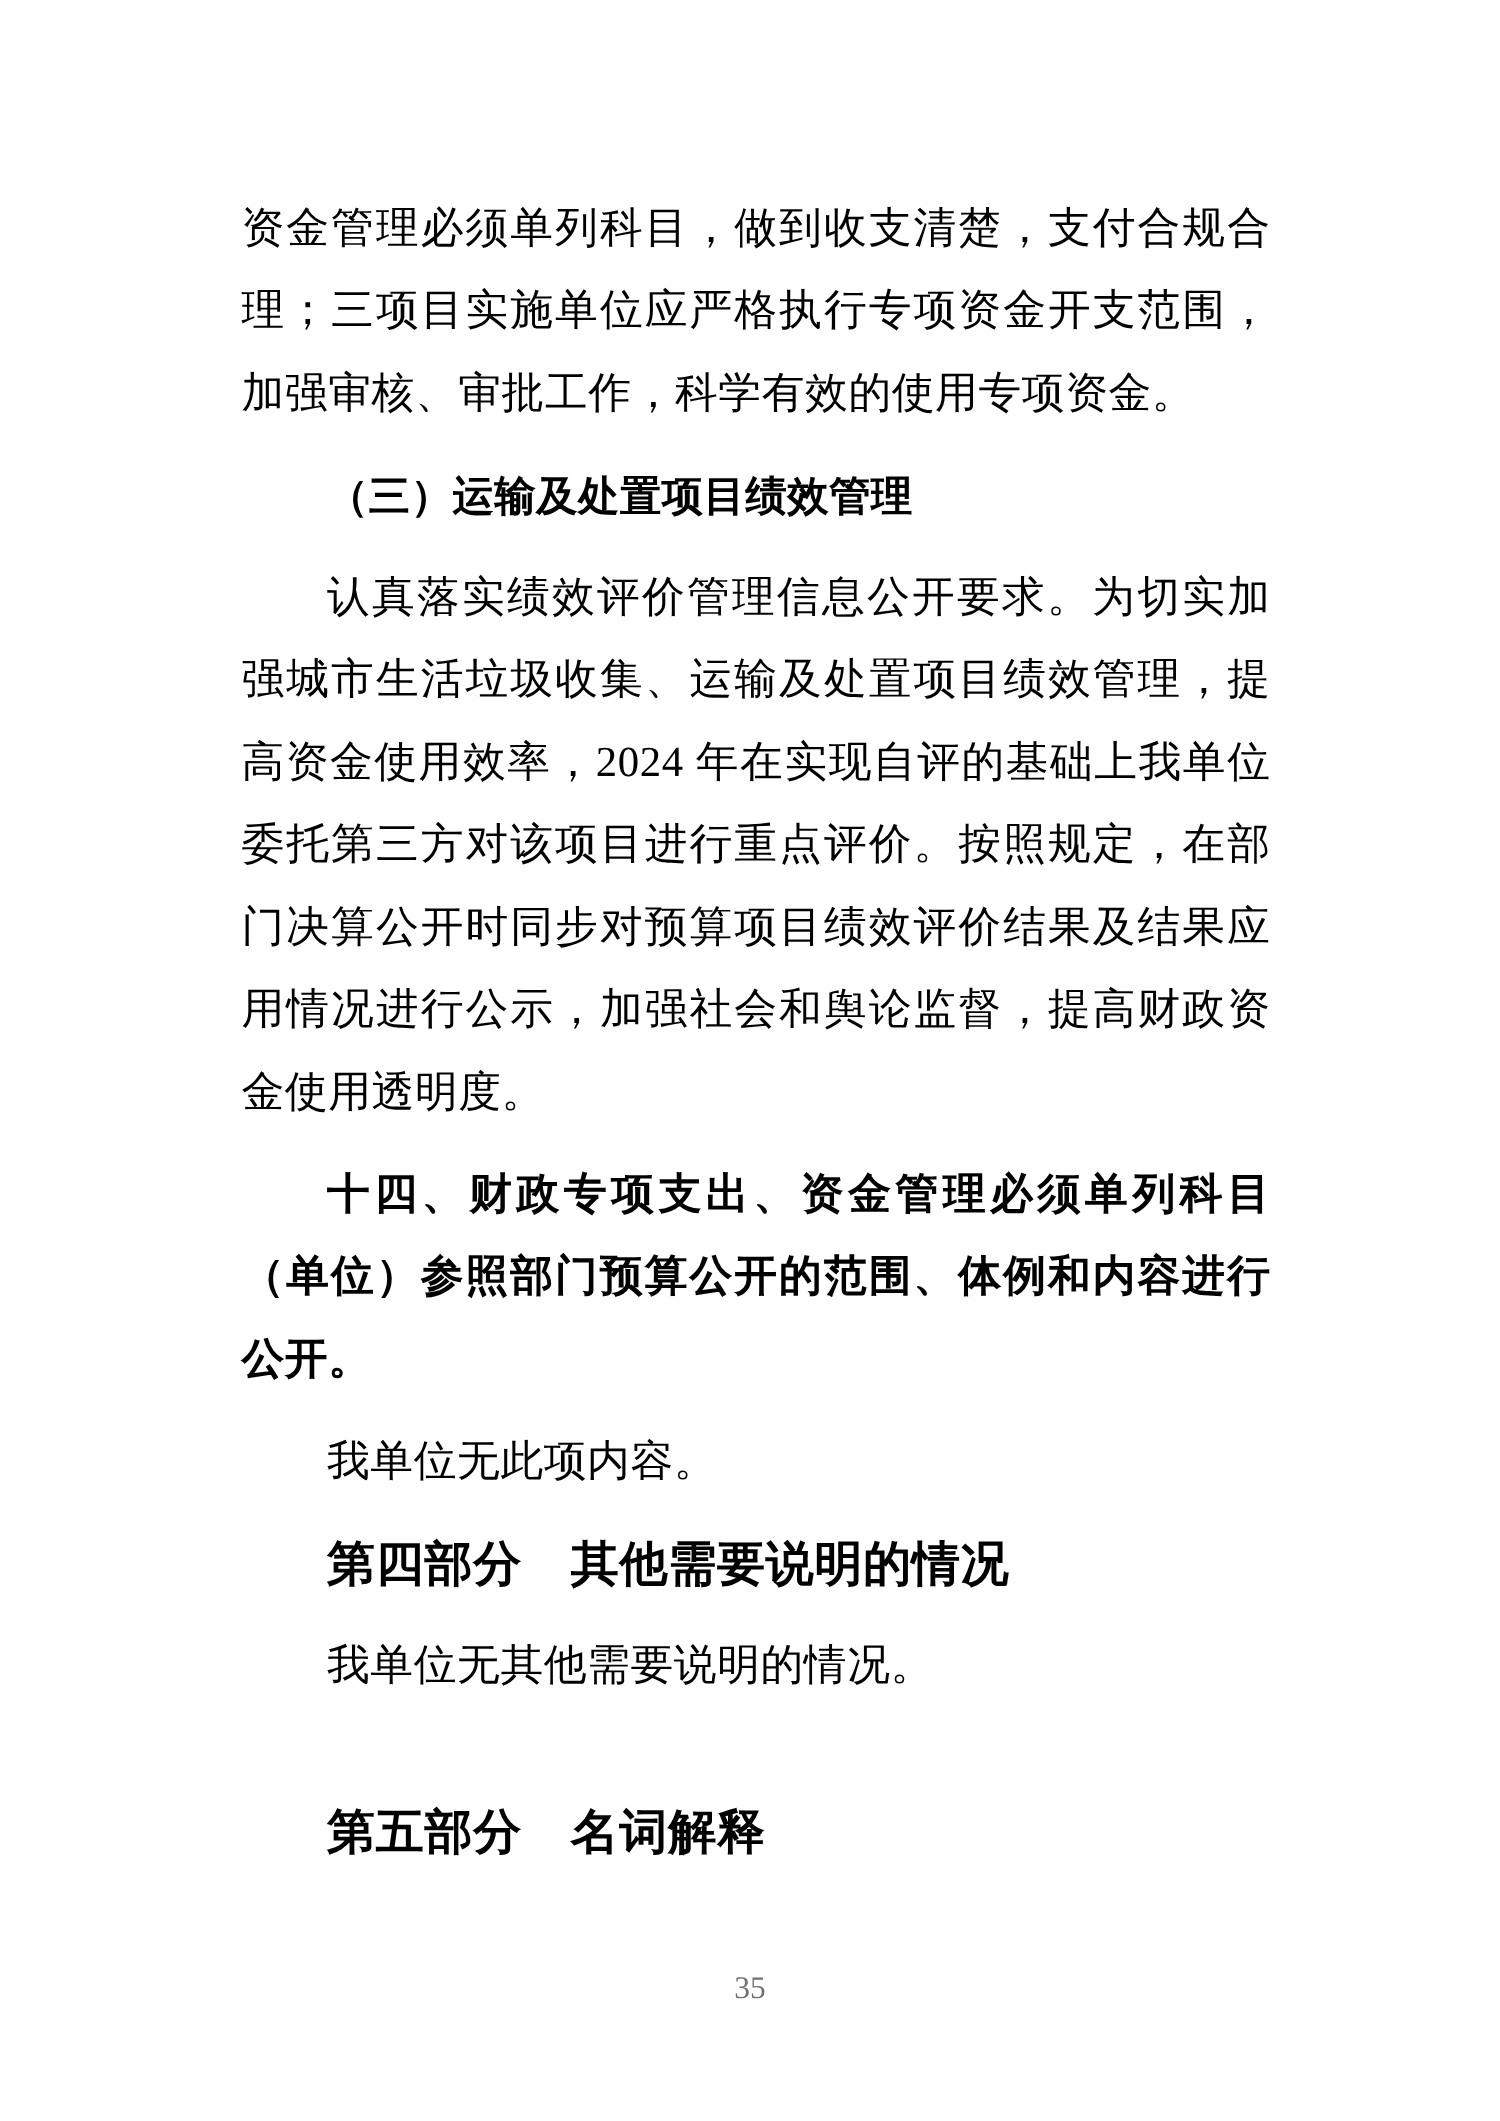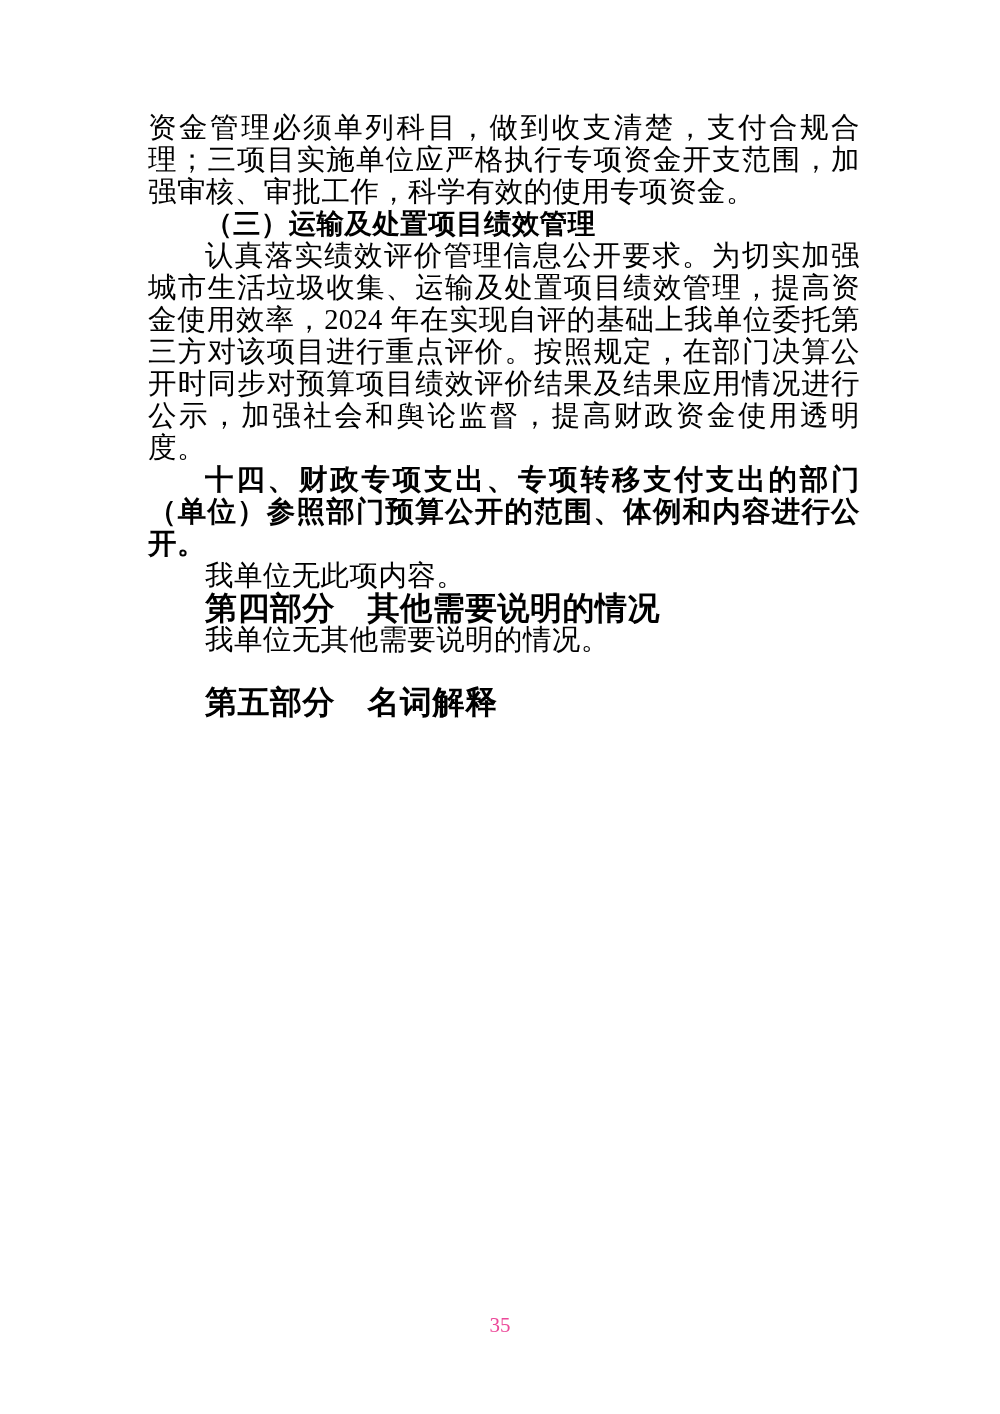--- a/index.html
+++ b/index.html
@@ -19,23 +19,23 @@
     box-sizing: border-box;
     overflow: hidden;
   }
   .content {
     position: absolute;
     left: 148px;
     top: 112px;
     width: 712px;
   }
   p {
-    margin: 0;
+    margin: 13px;
     font-size: 28.5px;
-    line-height: 32px;
+    line-height: 55px;
     letter-spacing: 0.4px;
     text-align: justify;
     text-justify: inter-ideograph;
   }
   .indent {
     text-indent: 57px;
   }
   .body-text {
     font-weight: normal;
   }
@@ -58,37 +58,37 @@
     height: 30px;
   }
   .page-number {
     position: absolute;
     left: 0;
     right: 0;
     top: 1313px;
     text-align: center;
     font-size: 21px;
     font-family: "Liberation Serif", "DejaVu Serif", serif;
-    color: #ec4899;
+    color: #737373;
   }
 </style>
 </head>
 <body>
 
 <div class="page">
   <div class="content">
 
     <p class="body-text">资金管理必须单列科目，做到收支清楚，支付合规合理；三项目实施单位应严格执行专项资金开支范围，加强审核、审批工作，科学有效的使用专项资金。</p>
 
     <p class="sub-heading indent">（三）运输及处置项目绩效管理</p>
 
     <p class="body-text indent">认真落实绩效评价管理信息公开要求。为切实加强城市生活垃圾收集、运输及处置项目绩效管理，提高资金使用效率，2024 年在实现自评的基础上我单位委托第三方对该项目进行重点评价。按照规定，在部门决算公开时同步对预算项目绩效评价结果及结果应用情况进行公示，加强社会和舆论监督，提高财政资金使用透明度。</p>
 
 
-    <p class="heading-bold indent">十四、财政专项支出、专项转移支付支出的部门（单位）参照部门预算公开的范围、体例和内容进行公开。</p>
+    <p class="heading-bold indent">十四、财政专项支出、资金管理必须单列科目（单位）参照部门预算公开的范围、体例和内容进行公开。</p>
 
     <p class="body-text indent">我单位无此项内容。</p>
 
     <p class="part-heading indent">第四部分　其他需要说明的情况</p>
 
     <p class="body-text indent">我单位无其他需要说明的情况。</p>
 
     <div class="gap-medium"></div>
 
     <p class="part-heading indent">第五部分　名词解释</p>

